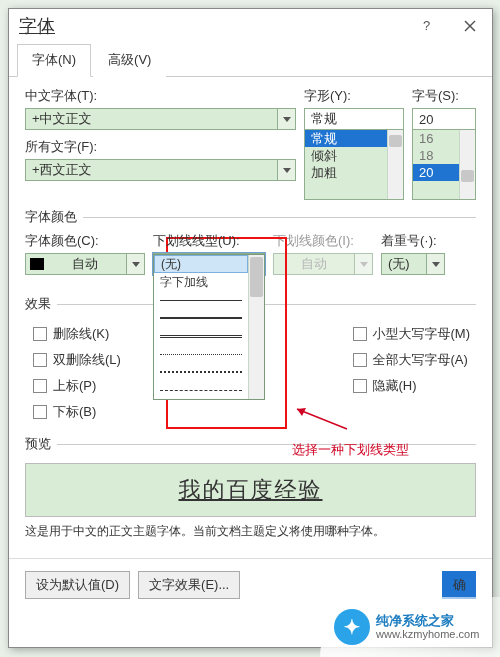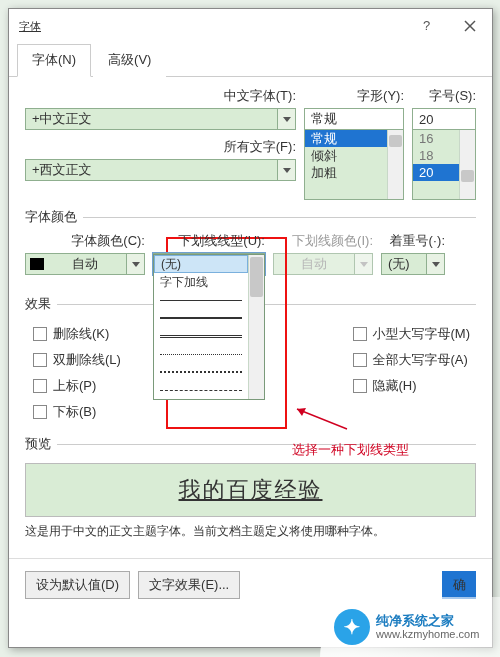--- a/index.html
+++ b/index.html
@@ -5,33 +5,33 @@
   * { box-sizing: border-box; margin: 0; padding: 0; font-family: "Microsoft YaHei", Tahoma, sans-serif; font-size: 13px; color: #333; }
   body { background: #e8f0e8; width: 500px; height: 657px; overflow: hidden; position: relative; }
 
   .dialog {
     position: absolute; left: 8px; top: 8px; width: 485px; height: 640px;
     background: #fff; border: 1px solid #888;
     box-shadow: 2px 2px 8px rgba(0,0,0,0.3);
   }
 
   .titlebar { display: flex; align-items: center; height: 34px; padding-left: 10px; }
-  .titlebar .title { flex: 1; font-size: 11px; text-decoration: underline; }
+  .titlebar .title { flex: 1; font-size: 18px; text-decoration: underline; }
   .titlebar .tb-btn { width: 44px; height: 34px; display: flex; align-items: center; justify-content: center; color: #555; }
   .titlebar .tb-btn svg { width: 12px; height: 12px; }
 
   .tabs { display: flex; border-bottom: 1px solid #ccc; padding: 0 8px; }
   .tab { padding: 6px 14px 7px 14px; border: 1px solid transparent; border-bottom: none; margin-right: 2px; position: relative; top: 1px; background: #fff; }
   .tab.active { border-color: #ccc; border-bottom: 1px solid #fff; }
 
   .panel { padding: 10px 16px 6px 16px; }
 
   .row { display: flex; gap: 8px; margin-bottom: 6px; }
   .col { display: flex; flex-direction: column; }
-  .label { margin-bottom: 3px; font-size: 13px; text-align: right; }
+  .label { margin-bottom: 3px; font-size: 13px; }
 
   .combo, .select, .listbox {
     display: flex; align-items: center; border: 1px solid #8faf8f;
     background: #d9ecd5; height: 22px; position: relative;
   }
   .combo .value, .select .value { flex: 1; padding: 0 6px; font-size: 13px; overflow: hidden; white-space: nowrap; }
   .drop-btn {
     width: 18px; height: 100%; border-left: 1px solid #8faf8f;
     display: flex; align-items: center; justify-content: center; background: #e8f2e4;
   }

